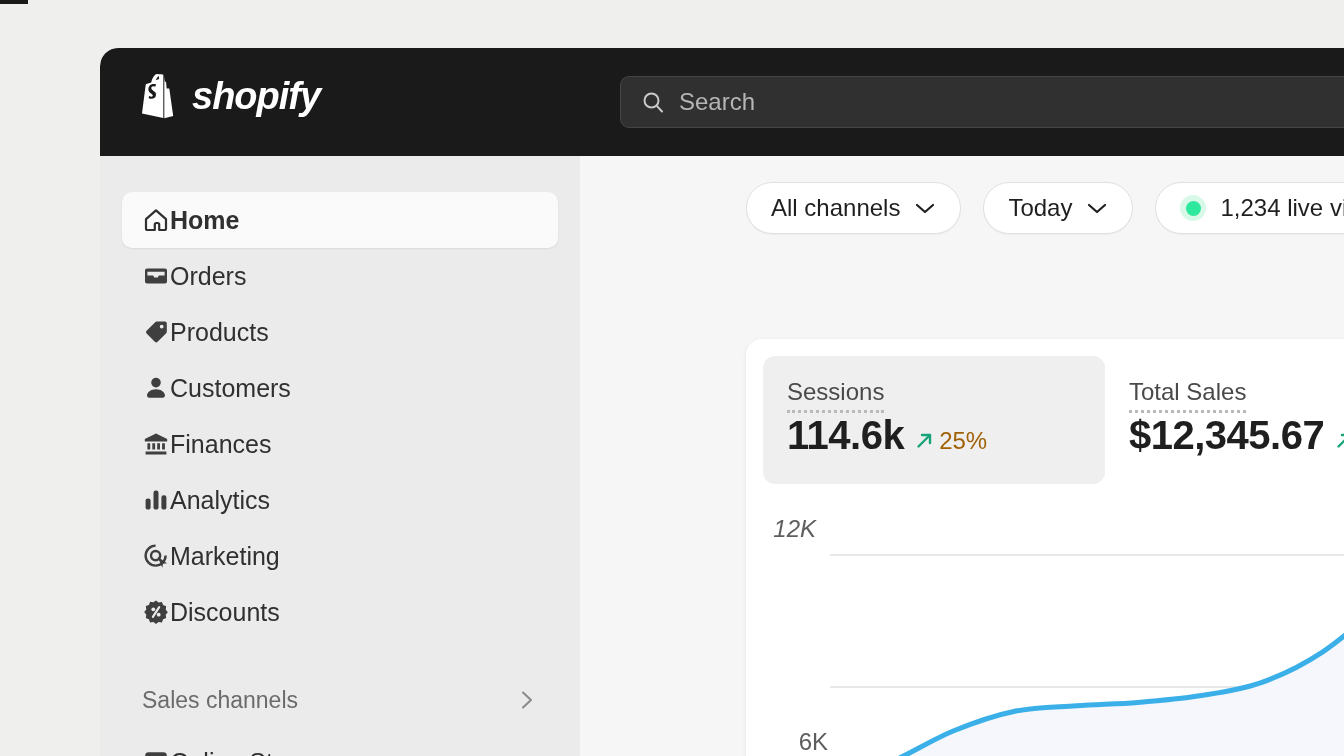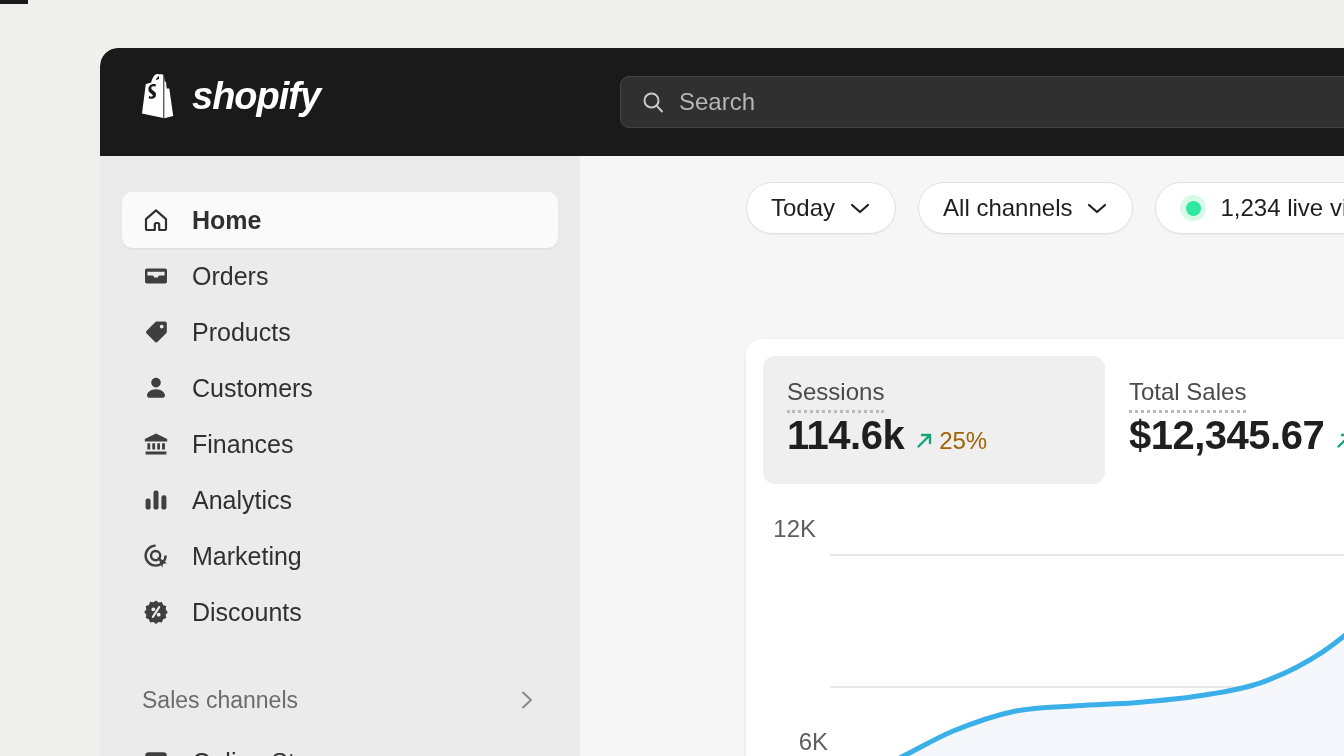--- a/index.html
+++ b/index.html
@@ -53,21 +53,21 @@
   .search-placeholder{ color:#b5b5b5; font-size:24px; }
 
   
   .sidebar{
     position:absolute; left:0; top:108px;
     width:480px; height:652px;
     background:#ebebeb;
   }
   .nav{ padding:36px 22px 0 22px; }
   .nav-item{
-    display:flex; align-items:center; gap:22px;
+    display:flex; align-items:center; 
     height:56px; padding:0 20px; border-radius:10px;
     color:#303030; font-size:25px;
   }
   .nav-item.active{
     background:#fafafa; font-weight:700;
     box-shadow:0 1px 2px rgba(0,0,0,.08);
   }
   .nav-icon{ width:28px; height:28px; flex:0 0 auto; display:block; }
 
   .section-head{
@@ -122,21 +122,21 @@
   .metric-value{ font-size:40px; font-weight:700; color:#1f1f1f; letter-spacing:-.5px; }
   .metric-delta{ font-size:24px; color:#a16207; display:flex; align-items:center; gap:6px; }
   .arrow-up{ width:17px; height:17px; display:block; }
 
   
   .chart{ position:absolute; left:0; top:172px; width:700px; height:308px; }
   .ytick{
     position:absolute; font-size:24px; color:#5e5e5e; text-align:right;
     width:60px;
   }
-  .ytick.t12{ left:10px; top:4px; }
+  .ytick.t12{ left:10px; top:4px;font-style:italic; }
   .ytick.t6{ left:22px; top:217px; }
   .plot{ position:absolute; left:84px; top:0; width:616px; height:308px; }
 </style>
 </head>
 <body>
 
 <div class="corner-speck"></div>
 
 <div class="app-window">
 
@@ -244,28 +244,28 @@
         </svg>
         <span>Online Store</span>
       </div>
     </div>
   </div>
 
   <div class="main">
 
     <div class="filters">
       <div class="pill">
-        <span>Today</span>
+        <span>All channels</span>
         <svg class="chev-down" viewBox="0 0 22 14" fill="none" stroke="#1f1f1f" stroke-width="2.2" stroke-linecap="round" stroke-linejoin="round">
           <polyline points="3,4 11,11 19,4"></polyline>
         </svg>
       </div>
 
       <div class="pill">
-        <span>All channels</span>
+        <span>Today</span>
         <svg class="chev-down" viewBox="0 0 22 14" fill="none" stroke="#1f1f1f" stroke-width="2.2" stroke-linecap="round" stroke-linejoin="round">
           <polyline points="3,4 11,11 19,4"></polyline>
         </svg>
       </div>
 
       <div class="pill">
         <span class="live-dot">
             <i></i>
           </span>
         <span>1,234 live visitors</span>

